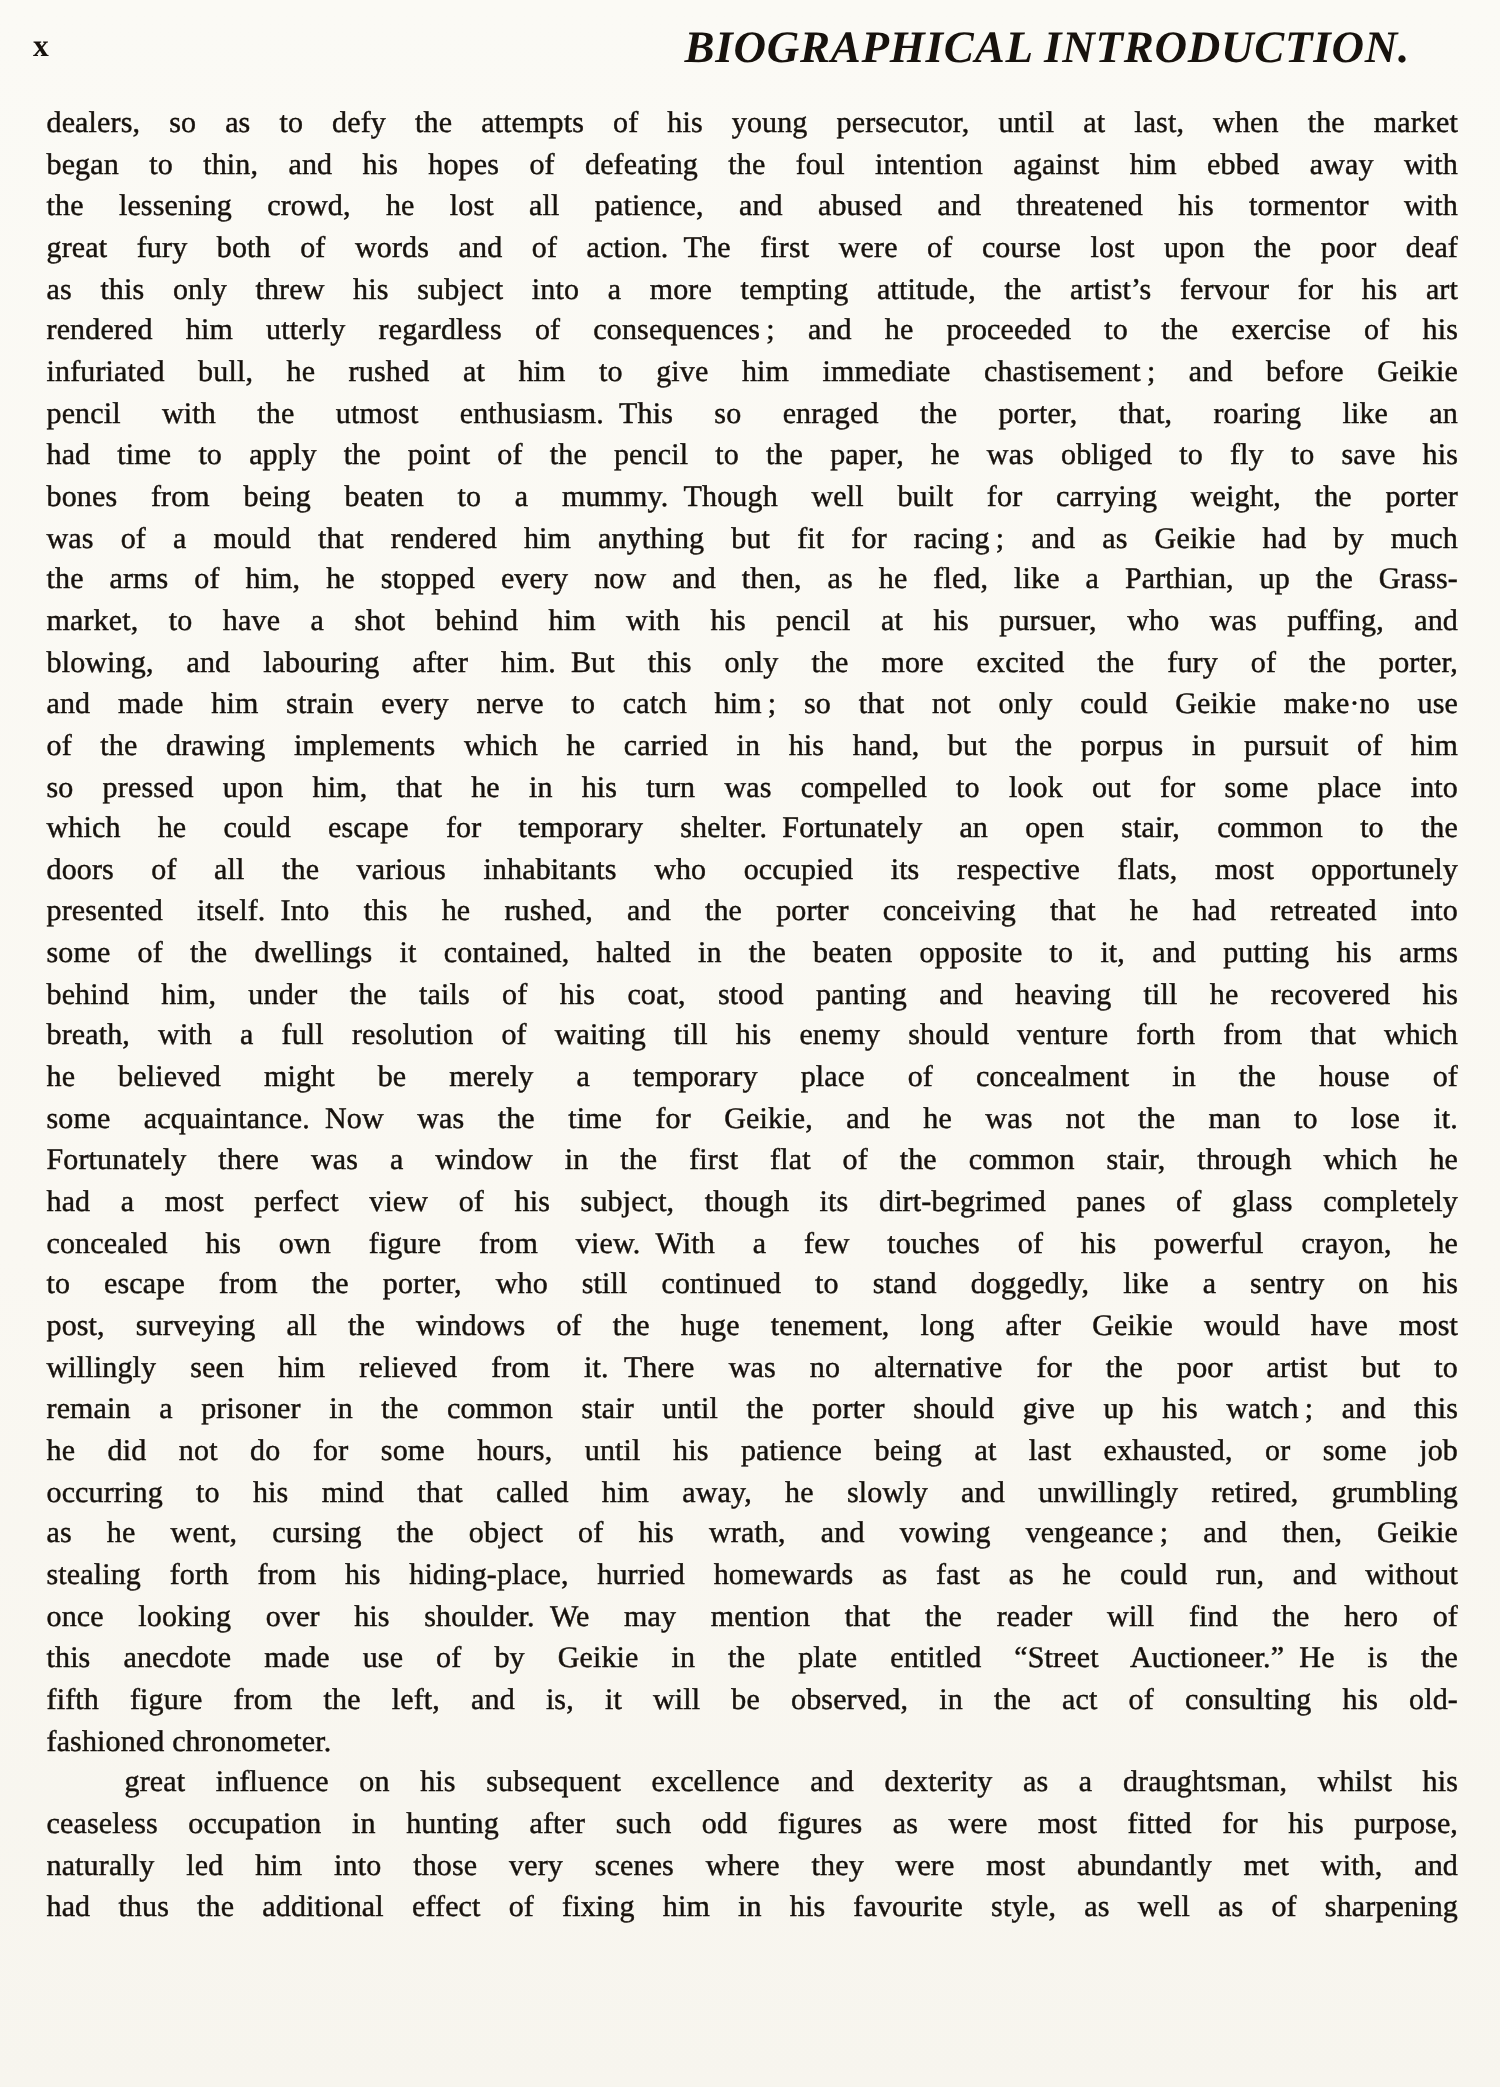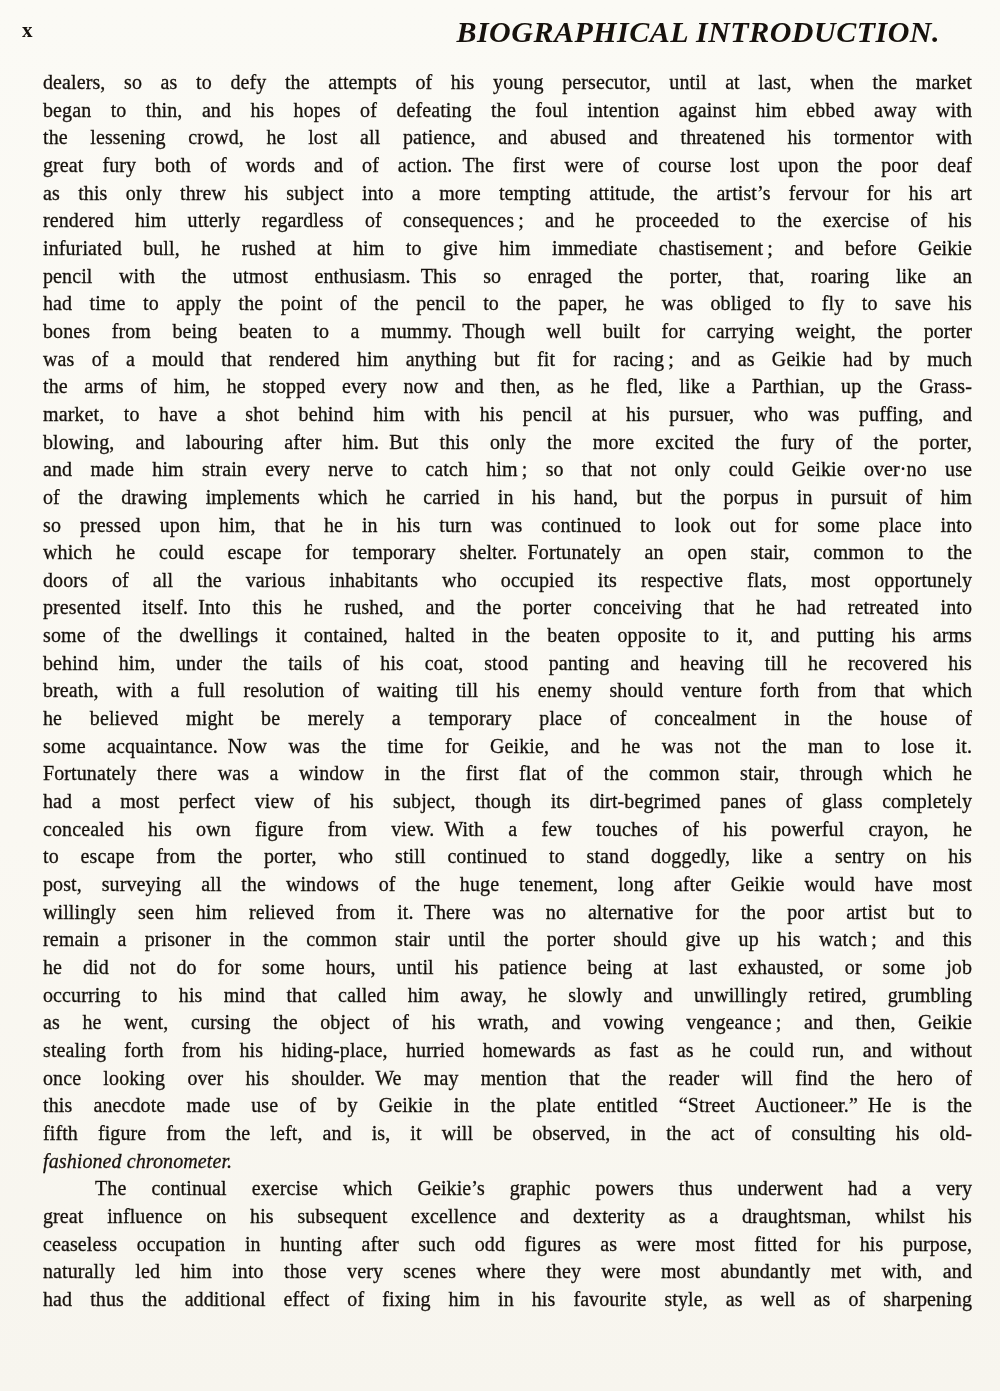--- a/index.html
+++ b/index.html
@@ -28,33 +28,33 @@
     text-align: right;
     font-size: 30px;
     font-style: italic;
     font-weight: bold;
     letter-spacing: 0.5px;
     line-height: 1;
     white-space: nowrap;
   }
   .text-block {
     position: absolute;
-    left: 43px; right: 28px; top: 69px;
+    left: 31px; right: 28px; top: 69px;
   }
   .para { margin: 0; }
   .line {
     font-size: 20px;
     line-height: 27.65px;
     text-align: justify;
     text-align-last: justify;
     -webkit-text-stroke: 0.3px;
     letter-spacing: 0.1px;
   }
   .para.indent .line:first-child { text-indent: 52px; }
-  .para.ends .line:last-child { text-align-last: left; font-style: italic; }
+  .para.ends .line:last-child { text-align-last: left; }
 </style>
 </head>
 <body>
 
 <div class="page" style="color: rgb(23, 18, 13);">
   <div class="page-number">x</div>
   <div class="running-title">BIOGRAPHICAL INTRODUCTION.</div>
   <div class="text-block" id="text-block">
       <div class="para ends">
         <div class="line">dealers, so as to defy the attempts of his young persecutor, until at last, when the market</div>
@@ -64,23 +64,23 @@
         <div class="line">as this only threw his subject into a more tempting attitude, the artist’s fervour for his art</div>
         <div class="line">rendered him utterly regardless of consequences ; and he proceeded to the exercise of his</div>
         <div class="line">infuriated bull, he rushed at him to give him immediate chastisement ; and before Geikie</div>
         <div class="line">pencil with the utmost enthusiasm. This so enraged the porter, that, roaring like an</div>
         <div class="line">had time to apply the point of the pencil to the paper, he was obliged to fly to save his</div>
         <div class="line">bones from being beaten to a mummy. Though well built for carrying weight, the porter</div>
         <div class="line">was of a mould that rendered him anything but fit for racing ; and as Geikie had by much</div>
         <div class="line">the arms of him, he stopped every now and then, as he fled, like a Parthian, up the Grass-</div>
         <div class="line">market, to have a shot behind him with his pencil at his pursuer, who was puffing, and</div>
         <div class="line">blowing, and labouring after him. But this only the more excited the fury of the porter,</div>
-        <div class="line">and made him strain every nerve to catch him ; so that not only could Geikie over·no use</div>
+        <div class="line">and made him strain every nerve to catch him ; so that not only could Geikie make·no use</div>
         <div class="line">of the drawing implements which he carried in his hand, but the porpus in pursuit of him</div>
-        <div class="line">so pressed upon him, that he in his turn was continued to look out for some place into</div>
+        <div class="line">so pressed upon him, that he in his turn was compelled to look out for some place into</div>
         <div class="line">which he could escape for temporary shelter. Fortunately an open stair, common to the</div>
         <div class="line">doors of all the various inhabitants who occupied its respective flats, most opportunely</div>
         <div class="line">presented itself. Into this he rushed, and the porter conceiving that he had retreated into</div>
         <div class="line">some of the dwellings it contained, halted in the beaten opposite to it, and putting his arms</div>
         <div class="line">behind him, under the tails of his coat, stood panting and heaving till he recovered his</div>
         <div class="line">breath, with a full resolution of waiting till his enemy should venture forth from that which</div>
         <div class="line">he believed might be merely a temporary place of concealment in the house of</div>
         <div class="line">some acquaintance. Now was the time for Geikie, and he was not the man to lose it.</div>
         <div class="line">Fortunately there was a window in the first flat of the common stair, through which he</div>
         <div class="line">had a most perfect view of his subject, though its dirt-begrimed panes of glass completely</div>
@@ -92,20 +92,19 @@
         <div class="line">he did not do for some hours, until his patience being at last exhausted, or some job</div>
         <div class="line">occurring to his mind that called him away, he slowly and unwillingly retired, grumbling</div>
         <div class="line">as he went, cursing the object of his wrath, and vowing vengeance ; and then, Geikie</div>
         <div class="line">stealing forth from his hiding-place, hurried homewards as fast as he could run, and without</div>
         <div class="line">once looking over his shoulder. We may mention that the reader will find the hero of</div>
         <div class="line">this anecdote made use of by Geikie in the plate entitled “Street Auctioneer.” He is the</div>
         <div class="line">fifth figure from the left, and is, it will be observed, in the act of consulting his old-</div>
         <div class="line">fashioned chronometer.</div>
       </div>
       <div class="para indent">
-        <div class="line">The continual exercise which Geikie’s graphic powers thus underwent had a very</div>
         <div class="line">great influence on his subsequent excellence and dexterity as a draughtsman, whilst his</div>
         <div class="line">ceaseless occupation in hunting after such odd figures as were most fitted for his purpose,</div>
         <div class="line">naturally led him into those very scenes where they were most abundantly met with, and</div>
         <div class="line">had thus the additional effect of fixing him in his favourite style, as well as of sharpening</div>
       </div>
     </div>
 </div>
 
 </body></html>

